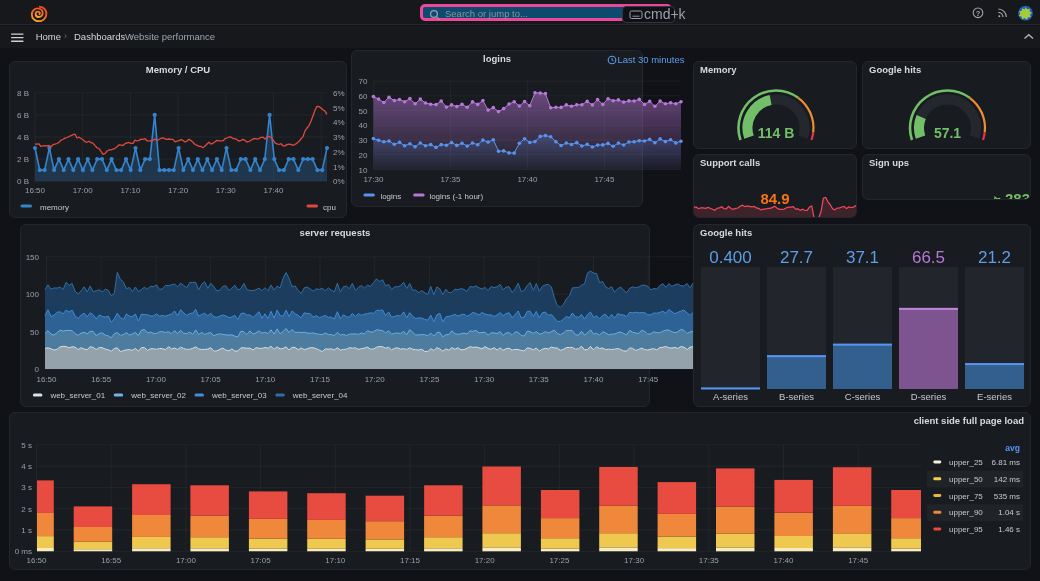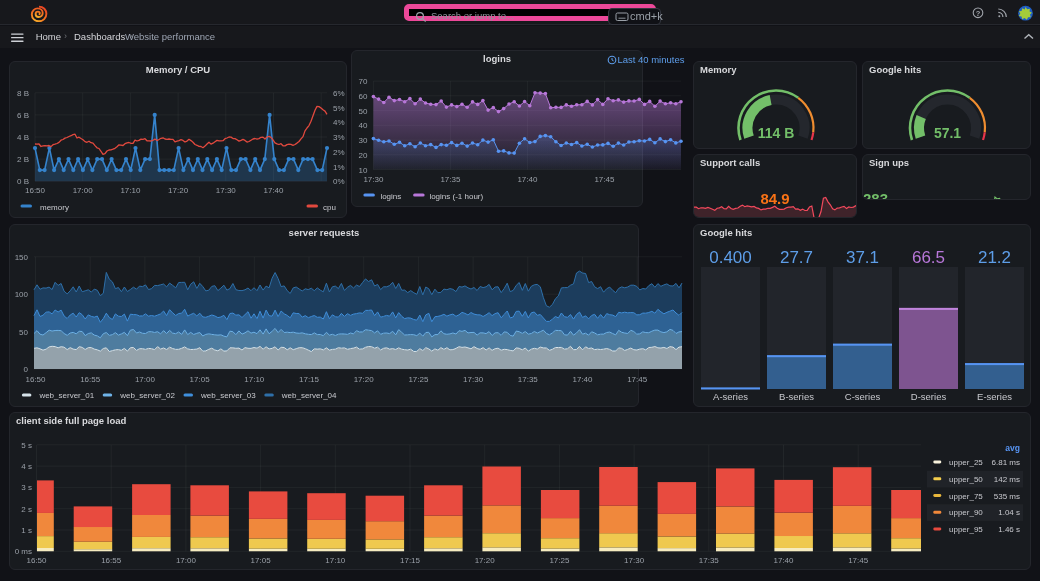--- a/index.html
+++ b/index.html
@@ -11,32 +11,32 @@
 <svg width="20" height="17" viewBox="0 0 20 17" style="position:absolute;left:28.5px;top:5px">
 <defs>
       <radialGradient id="glog" cx="0.35" cy="0.8" r="1">
 <stop offset="0" stop-color="#fcc22e"></stop>
         <stop offset="0.45" stop-color="#f47a20"></stop>
         <stop offset="1" stop-color="#e83324"></stop>
 </radialGradient>
     </defs>
 <path d="M10 1.6c4.4 0 7.4 3.4 7.4 7.2 0 4.3-3.3 7.5-7.5 7.5-3.9 0-7.1-2.9-7.1-6.9 0-3.5 2.7-6 5.9-6 2.8 0 5 2 5 4.6 0 2.4-1.8 4-3.9 4-1.8 0-3.2-1.3-3.2-3 0-1.4 1.1-2.4 2.4-2.4 1 0 1.8.7 1.8 1.6 0 .7-.5 1.2-1.1 1.2" fill="none" stroke="url(#glog)" stroke-width="1.9"></path>
 </svg>
-<div style="position:absolute;left:404px;top:3.5px;width:252px;height:17px;background:#000000;border:5px solid #ec4899;border-radius:5px">
+<div style="position:absolute;left:420px;top:3.5px;width:252px;height:17px;background:#0c4a6e;border:3px solid #ec4899;border-radius:5px">
 <svg width="12" height="12" style="position:absolute;left:6px;top:2px">
       <circle cx="5" cy="5" r="3.4" fill="none" stroke="#9aa0a8" stroke-width="1.2"></circle>
       <line x1="7.6" y1="7.6" x2="10.6" y2="10.6" stroke="#9aa0a8" stroke-width="1.2"></line>
     </svg>
 <div style="position:absolute;left:22px;top:1.5px;font-size:9.5px;line-height:12px;color:#8e949c">Search or jump to...</div>
 <div style="position:absolute;left:199px;top:-1px;width:53px;height:17px;border:1px solid #33363f;border-radius:4px;background:#101116"></div>
 <svg width="14" height="10" style="position:absolute;left:206px;top:3.5px">
       <rect x="1" y="1" width="12" height="7.5" rx="1.5" fill="none" stroke="#9aa0a8" stroke-width="1"></rect>
       <line x1="3.5" y1="6.2" x2="10.5" y2="6.2" stroke="#9aa0a8" stroke-width="0.9"></line>
     </svg>
-<div style="position:absolute;left:221px;top:2px;font-size:11px;line-height:11px;color:#9aa0a8">cmd+k</div>
+<div style="position:absolute;left:221px;top:2px;font-size:14px;line-height:11px;color:#9aa0a8">cmd+k</div>
 </div>
 <svg width="120" height="26" style="position:absolute;left:920px;top:0">
 <circle cx="58" cy="12.8" r="4.8" fill="none" stroke="#a0a4ab" stroke-width="1.1"></circle>
 <text x="58" y="15.6" text-anchor="middle" fill="#a0a4ab" font-size="7.5" font-weight="700">?</text>
 <g stroke="#a0a4ab" fill="none">
 <circle cx="79.3" cy="16.3" r="1" fill="#a0a4ab" stroke="none"></circle>
 <path d="M78.3 12.4a4.6 4.6 0 0 1 4.6 4.6" stroke-width="1.2"></path>
 <path d="M78.3 9a8 8 0 0 1 8 8" stroke-width="1.2"></path>
 </g>
 <circle cx="105.5" cy="13.2" r="7.4" fill="#1f5dc4"></circle>
@@ -154,21 +154,21 @@
       <text x="215.8" y="131" text-anchor="middle" fill="#9aa0a8" font-size="8">17:30</text>
       <text x="263.5" y="131" text-anchor="middle" fill="#9aa0a8" font-size="8">17:40</text>
       <rect x="10.5" y="142.4" width="11.5" height="3.2" rx="1.5" fill="#3583cc"></rect>
       <text x="30" y="147.5" fill="#c8c9ce" font-size="8">memory</text>
       <rect x="296.5" y="142.4" width="11.5" height="3.2" rx="1.5" fill="#e2493e"></rect>
       <text x="313" y="147.5" fill="#c8c9ce" font-size="8">cpu</text>
     </svg>
 </div>
 <div class="panel" style="left:351px;top:50px;width:292px;height:157px">
 <div class="ptitle" style="text-align:center">logins</div>
-<div style="position:absolute;left:265.4px;top:3px;font-size:9.5px;font-weight:500;color:#5e9eeb;line-height:12px;white-space:nowrap">Last 40 minutes</div>
+<div style="position:absolute;left:265.4px;top:3px;font-size:9.5px;font-weight:500;color:#5e9eeb;line-height:12px;white-space:nowrap">Last 30 minutes</div>
 <svg width="336" height="157" style="position:absolute;left:0;top:0">
       <defs>
 <linearGradient id="pfill" x1="0" y1="0" x2="0" y2="1">
 <stop offset="0" stop-color="rgba(184,119,217,0.50)"></stop>
           <stop offset="1" stop-color="rgba(184,119,217,0.04)"></stop>
 </linearGradient>
 <linearGradient id="bfill" x1="0" y1="0" x2="0" y2="1">
 <stop offset="0" stop-color="rgba(87,148,242,0.22)"></stop>
           <stop offset="1" stop-color="rgba(87,148,242,0.03)"></stop>
 </linearGradient>
@@ -356,23 +356,23 @@
       <path d="M0.0 52.1L2.3 52.2L4.6 53.7L6.9 52.8L9.2 52.8L11.5 53.4L13.9 52.4L16.2 53.3L18.5 54.3L20.8 55.4L23.1 53.2L25.4 52.9L27.7 51.8L30.0 53.7L32.3 53.9L34.6 51.3L37.0 53.5L39.3 54.3L41.6 53.4L43.9 53.0L46.2 51.2L48.5 50.1L50.8 51.7L53.1 50.9L55.4 51.3L57.7 51.9L60.1 51.4L62.4 52.9L64.7 53.4L67.0 54.9L69.3 54.2L71.6 54.1L73.9 53.3L76.2 53.3L78.5 52.4L80.8 51.2L83.2 53.3L85.5 54.4L87.8 54.4L90.1 54.1L92.4 52.8L94.7 52.1L97.0 52.2L99.3 51.7L101.6 54.1L103.9 53.8L106.3 55.3L108.6 54.1L110.9 55.5L113.2 55.4L115.5 52.0L117.8 51.0L120.1 63.0L122.4 63.0L124.7 63.0L127.0 56.5L129.4 43.3L131.7 42.5L134.0 46.8L136.3 49.8L138.6 53.8L140.9 54.9L143.2 53.1L145.5 52.8L147.8 52.0L150.1 51.4L152.5 53.6L154.8 52.0L157.1 52.5L159.4 52.1L161.7 50.8L164.0 52.2" fill="none" stroke="#f2495c" stroke-width="1.2"></path>
     </svg>
 <div style="position:absolute;left:0;right:0;top:36px;text-align:center;font-size:15px;font-weight:700;color:#f97316;line-height:15px">84.9</div>
 </div>
 <div class="panel" style="left:862px;top:154px;width:169px;height:46px;overflow:hidden">
 <div class="ptitle">Sign ups</div>
 <svg width="169" height="64" style="position:absolute;left:0;top:0">
       <path d="M0.0 52.4L2.3 53.9L4.6 54.7L6.9 55.8L9.3 53.8L11.6 52.9L13.9 52.1L16.2 51.8L18.5 53.3L20.8 51.5L23.2 52.0L25.5 50.8L27.8 50.6L30.1 50.9L32.4 52.7L34.7 52.8L37.0 50.8L39.4 51.2L41.7 51.1L44.0 54.0L46.3 55.2L48.6 55.8L50.9 56.2L53.2 56.0L55.6 56.5L57.9 56.0L60.2 53.5L62.5 54.4L64.8 53.2L67.1 53.4L69.5 52.8L71.8 51.9L74.1 51.3L76.4 51.5L78.7 51.3L81.0 50.7L83.3 53.3L85.7 54.6L88.0 56.1L90.3 55.8L92.6 55.2L94.9 55.6L97.2 53.4L99.5 54.2L101.9 53.5L104.2 51.9L106.5 51.1L108.8 51.7L111.1 50.8L113.4 51.2L115.8 51.9L118.1 51.5L120.4 50.5L122.7 63.0L125.0 63.0L127.3 63.0L129.6 56.9L132.0 42.1L134.3 43.9L136.6 43.4L138.9 50.9L141.2 50.8L143.5 50.9L145.8 53.2L148.2 54.1L150.5 53.6L152.8 51.4L155.1 51.2L157.4 52.9L159.7 53.8L162.1 54.0L164.4 52.1L166.7 53.9L169.0 53.1L169.0 64.0L0.0 64.0Z" fill="rgba(115,191,105,0.18)"></path>
       <path d="M0.0 52.4L2.3 53.9L4.6 54.7L6.9 55.8L9.3 53.8L11.6 52.9L13.9 52.1L16.2 51.8L18.5 53.3L20.8 51.5L23.2 52.0L25.5 50.8L27.8 50.6L30.1 50.9L32.4 52.7L34.7 52.8L37.0 50.8L39.4 51.2L41.7 51.1L44.0 54.0L46.3 55.2L48.6 55.8L50.9 56.2L53.2 56.0L55.6 56.5L57.9 56.0L60.2 53.5L62.5 54.4L64.8 53.2L67.1 53.4L69.5 52.8L71.8 51.9L74.1 51.3L76.4 51.5L78.7 51.3L81.0 50.7L83.3 53.3L85.7 54.6L88.0 56.1L90.3 55.8L92.6 55.2L94.9 55.6L97.2 53.4L99.5 54.2L101.9 53.5L104.2 51.9L106.5 51.1L108.8 51.7L111.1 50.8L113.4 51.2L115.8 51.9L118.1 51.5L120.4 50.5L122.7 63.0L125.0 63.0L127.3 63.0L129.6 56.9L132.0 42.1L134.3 43.9L136.6 43.4L138.9 50.9L141.2 50.8L143.5 50.9L145.8 53.2L148.2 54.1L150.5 53.6L152.8 51.4L155.1 51.2L157.4 52.9L159.7 53.8L162.1 54.0L164.4 52.1L166.7 53.9L169.0 53.1" fill="none" stroke="#73bf69" stroke-width="1.2"></path>
     </svg>
-<div style="position:absolute;left:0;right:0;top:36px;text-align:left;font-size:15px;font-weight:700;color:#73bf69;line-height:15px">283</div>
-</div>
-<div class="panel" style="left:9px;top:224px;width:630px;height:183px">
+<div style="position:absolute;left:0;right:0;top:36px;text-align:right;font-size:15px;font-weight:700;color:#73bf69;line-height:15px">283</div>
+</div>
+<div class="panel" style="left:20px;top:224px;width:630px;height:183px">
 <div class="ptitle" style="text-align:center">server requests</div>
 <svg width="678" height="183" style="position:absolute;left:0;top:0">
       <line x1="24" y1="144.0" x2="672" y2="144.0" stroke="rgba(210,225,210,0.06)"></line>
       <line x1="24" y1="106.6" x2="672" y2="106.6" stroke="rgba(210,225,210,0.06)"></line>
       <line x1="24" y1="69.2" x2="672" y2="69.2" stroke="rgba(210,225,210,0.06)"></line>
       <line x1="24" y1="31.8" x2="672" y2="31.8" stroke="rgba(210,225,210,0.06)"></line>
       <line x1="25.5" y1="31.8" x2="25.5" y2="144.0" stroke="rgba(210,225,210,0.06)"></line>
       <line x1="80.2" y1="31.8" x2="80.2" y2="144.0" stroke="rgba(210,225,210,0.06)"></line>
       <line x1="134.9" y1="31.8" x2="134.9" y2="144.0" stroke="rgba(210,225,210,0.06)"></line>
       <line x1="189.6" y1="31.8" x2="189.6" y2="144.0" stroke="rgba(210,225,210,0.06)"></line>
@@ -442,21 +442,21 @@
       <text x="234.5" y="38" text-anchor="middle" fill="#b877d9" font-size="17" font-weight="500">66.5</text>
       <text x="234.5" y="174.5" text-anchor="middle" fill="#c8c9ce" font-size="9.5">D-series</text>
       <rect x="271" y="42" width="59" height="122" fill="#22252b"></rect>
       <rect x="271" y="138.1" width="59" height="25.9" fill="#335f8f"></rect>
       <rect x="271" y="138.1" width="59" height="2" fill="#5794f2"></rect>
       <text x="300.5" y="38" text-anchor="middle" fill="#5e9ee8" font-size="17" font-weight="500">21.2</text>
       <text x="300.5" y="174.5" text-anchor="middle" fill="#c8c9ce" font-size="9.5">E-series</text>
     </svg>
 </div>
 <div class="panel" style="left:9px;top:412px;width:1022px;height:158px">
-<div class="ptitle" style="text-align:left">client side full page load</div>
+<div class="ptitle" style="text-align:right">client side full page load</div>
 <svg width="1022" height="158" style="position:absolute;left:0;top:0">
       <line x1="27" y1="138.3" x2="911" y2="138.3" stroke="rgba(210,225,210,0.06)"></line>
       <line x1="27" y1="117.0" x2="911" y2="117.0" stroke="rgba(210,225,210,0.06)"></line>
       <line x1="27" y1="95.7" x2="911" y2="95.7" stroke="rgba(210,225,210,0.06)"></line>
       <line x1="27" y1="74.4" x2="911" y2="74.4" stroke="rgba(210,225,210,0.06)"></line>
       <line x1="27" y1="53.1" x2="911" y2="53.1" stroke="rgba(210,225,210,0.06)"></line>
       <line x1="27" y1="31.8" x2="911" y2="31.8" stroke="rgba(210,225,210,0.06)"></line>
       <line x1="26.5" y1="31.8" x2="26.5" y2="138.3" stroke="rgba(210,225,210,0.06)"></line>
       <line x1="101.2" y1="31.8" x2="101.2" y2="138.3" stroke="rgba(210,225,210,0.06)"></line>
       <line x1="175.9" y1="31.8" x2="175.9" y2="138.3" stroke="rgba(210,225,210,0.06)"></line>

